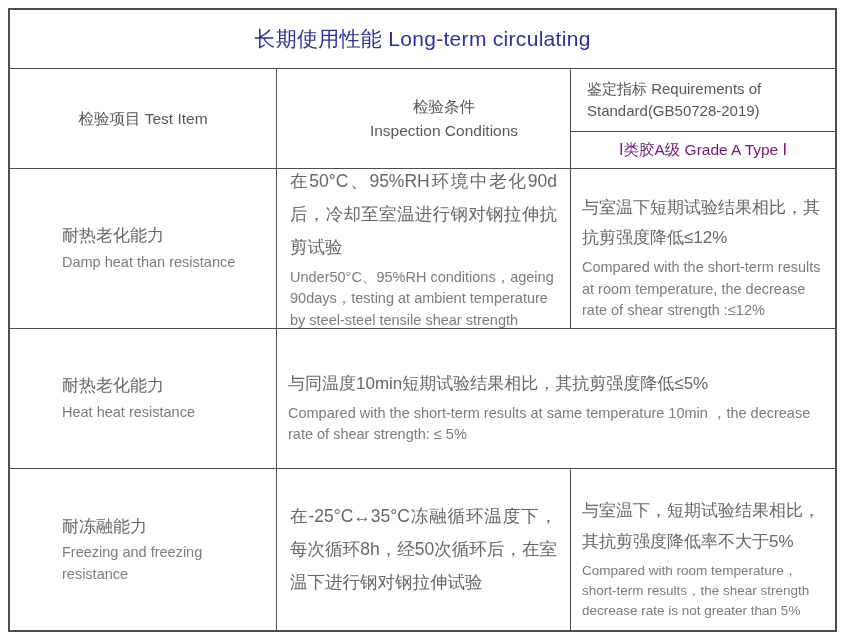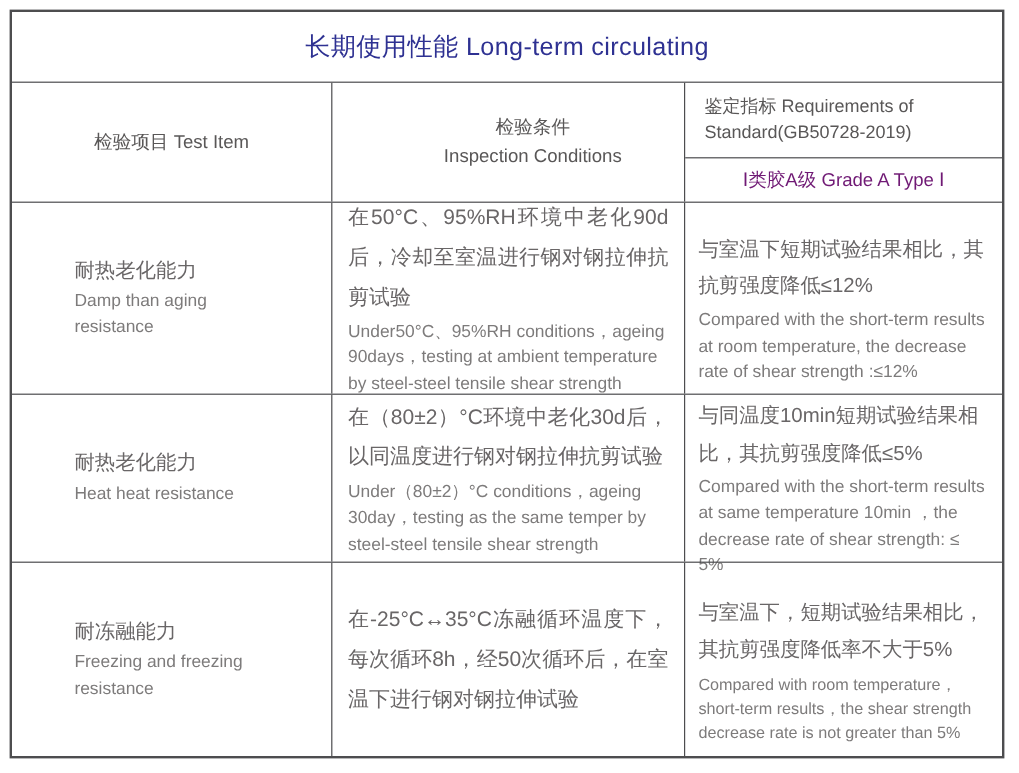--- a/index.html
+++ b/index.html
@@ -67,40 +67,36 @@
     </div>
     <div class="col3 split">
       <div class="c3top">鉴定指标 Requirements of Standard(GB50728-2019)</div>
       <div class="c3bot">Ⅰ类胶A级  Grade A Type Ⅰ</div>
     </div>
   </div>
 
   <div class="row r1">
     <div class="col1 cell item-cell">
       <div class="zh">耐热老化能力</div>
-      <div class="en item-en">Damp than aging resistance</div>
+      <div class="en item-en">Damp heat than resistance</div>
     </div>
     <div class="col2 cell cond-cell">
       <div class="zh cond-zh">在50°C、95%RH环境中老化90d后，冷却至室温进行钢对钢拉伸抗剪试验</div>
       <div class="en">Under50°C、95%RH conditions，ageing 90days，testing at ambient temperature by steel-steel tensile shear strength</div>
     </div>
     <div class="col3 cell req-cell">
       <div class="zh req-zh">与室温下短期试验结果相比，其抗剪强度降低≤12%</div>
       <div class="en">Compared with the short-term results at room temperature, the decrease rate of shear strength :≤12%</div>
     </div>
   </div>
 
   <div class="row r2">
     <div class="col1 cell item-cell">
       <div class="zh">耐热老化能力</div>
       <div class="en item-en">Heat heat resistance</div>
-    </div>
-    <div class="col2 cell cond-cell">
-      <div class="zh cond-zh">在（80±2）°C环境中老化30d后，以同温度进行钢对钢拉伸抗剪试验</div>
-      <div class="en">Under（80±2）°C conditions，ageing 30day，testing as the same temper by steel-steel tensile shear strength</div>
     </div>
     <div class="col3 cell req-cell">
       <div class="zh req-zh">与同温度10min短期试验结果相比，其抗剪强度降低≤5%</div>
       <div class="en">Compared with the short-term results at same temperature 10min ，the decrease rate of shear strength: ≤ 5%</div>
     </div>
   </div>
 
   <div class="row r3">
     <div class="col1 cell item-cell">
       <div class="zh">耐冻融能力</div>

